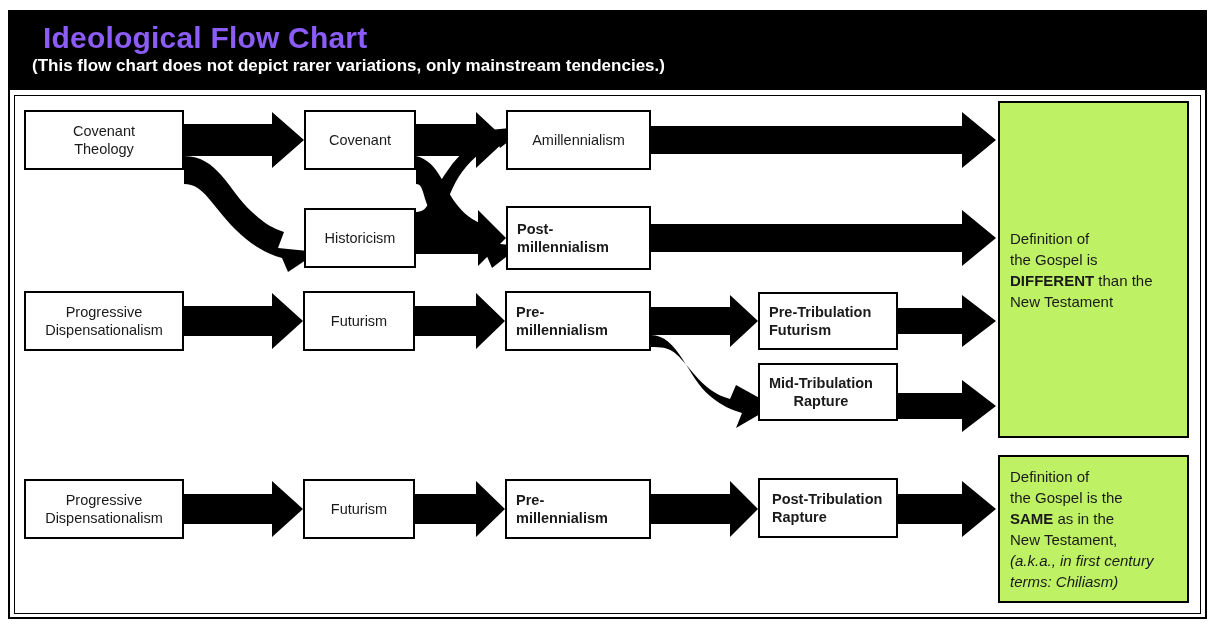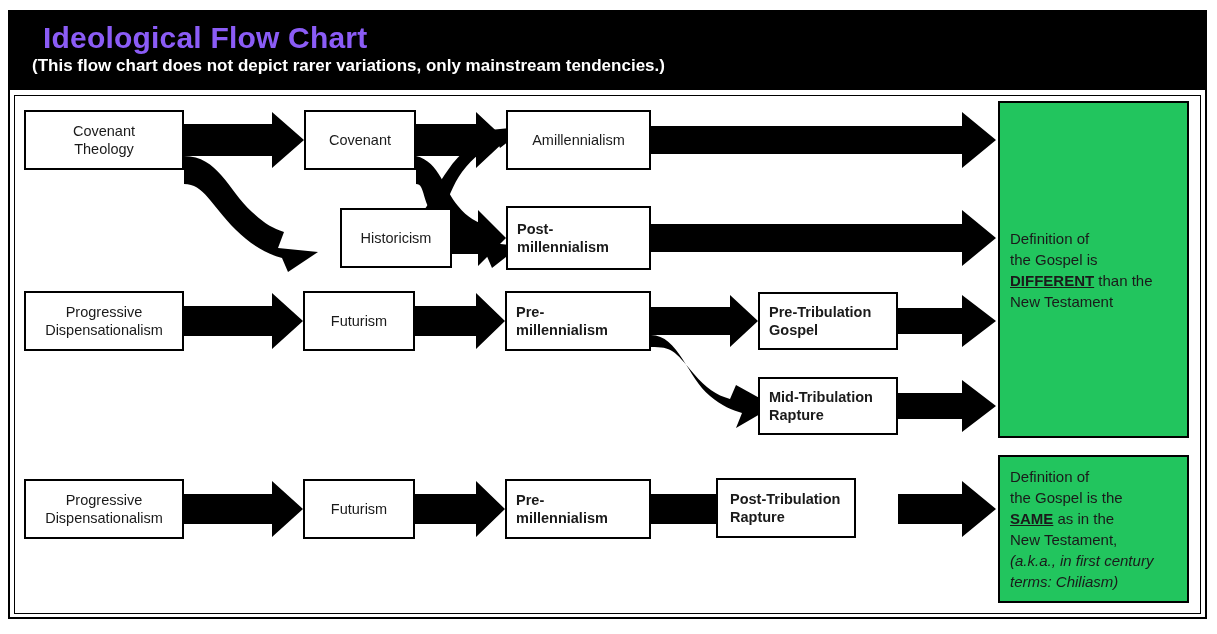--- a/index.html
+++ b/index.html
@@ -96,30 +96,30 @@
   .node-box.left-align {
     justify-content: flex-start;
     text-align: left;
     padding-left: 9px;
     font-weight: bold;
   }
   .panel-box {
     position: absolute;
     box-sizing: border-box;
     border: 2px solid #000;
-    background: #22c55e;
+    background: #bef264;
     display: flex;
     align-items: center;
     font-size: 15px;
     color: #1a1a1a;
     line-height: 21px;
     padding: 0 10px;
   }
   .panel-box .ptext { display: block; }
-  .panel-box b { font-weight: bold; text-decoration: underline; }
+  .panel-box b { font-weight: bold; }
   .panel-box i { font-style: italic; }
   .nowrap { white-space: pre-line; }
 </style>
 </head>
 <body>
 
 <div id="page">
 
   <div class="outer-frame"></div>
 
@@ -176,50 +176,50 @@
         <path d="M898,494 L962,494 L962,481 L996,509 L962,537 L962,524 L898,524 Z"></path>
 
       </g>
     </svg>
 
     <div class="node-box nowrap" style="left:24px;  top:110px; width:160px; height:60px;">Covenant
 Theology</div>
 
     <div class="node-box nowrap" style="left:304px; top:110px; width:112px; height:60px;">Covenant</div>
 
-    <div class="node-box nowrap" style="left:304px; top:208px; width:112px; height:60px;margin-left:36px;">Historicism</div>
+    <div class="node-box nowrap" style="left:304px; top:208px; width:112px; height:60px;">Historicism</div>
 
     <div class="node-box nowrap" style="left:506px; top:110px; width:145px; height:60px;">Amillennialism</div>
 
     <div class="node-box nowrap left-align" style="left:506px; top:206px; width:145px; height:64px;">Post-
 millennialism</div>
 
     <div class="node-box nowrap" style="left:24px;  top:291px; width:160px; height:60px;">Progressive
 Dispensationalism</div>
 
     <div class="node-box nowrap" style="left:303px; top:291px; width:112px; height:60px;">Futurism</div>
 
     <div class="node-box nowrap left-align" style="left:505px; top:291px; width:146px; height:60px;">Pre-
 millennialism</div>
 
     <div class="node-box nowrap left-align" style="left:758px; top:292px; width:140px; height:58px;">Pre-Tribulation
-Gospel</div>
-
-    <div class="node-box nowrap left-align" style="left:758px; top:377px; width:140px; height:58px;">Mid-Tribulation
+Futurism</div>
+
+    <div class="node-box nowrap left-align" style="left:758px; top:363px; width:140px; height:58px;text-align:center;">Mid-Tribulation
 Rapture</div>
 
     <div class="node-box nowrap" style="left:24px;  top:479px; width:160px; height:60px;">Progressive
 Dispensationalism</div>
 
     <div class="node-box nowrap" style="left:303px; top:479px; width:112px; height:60px;">Futurism</div>
 
     <div class="node-box nowrap left-align" style="left:505px; top:479px; width:146px; height:60px;">Pre-
 millennialism</div>
 
-    <div class="node-box nowrap left-align" style="left:716px; top:478px; width:140px; height:60px;padding-left:12px;">Post-Tribulation
+    <div class="node-box nowrap left-align" style="left:758px; top:478px; width:140px; height:60px;padding-left:12px;">Post-Tribulation
 Rapture</div>
 
     <div class="panel-box" style="left:998px; top:101px; width:191px; height:337px;">
       <div>
         <span class="ptext">Definition of</span>
         <span class="ptext">the Gospel is</span>
         <span class="ptext"><b>DIFFERENT</b><span> than the</span></span>
         <span class="ptext">New Testament</span>
       </div>
     </div>

